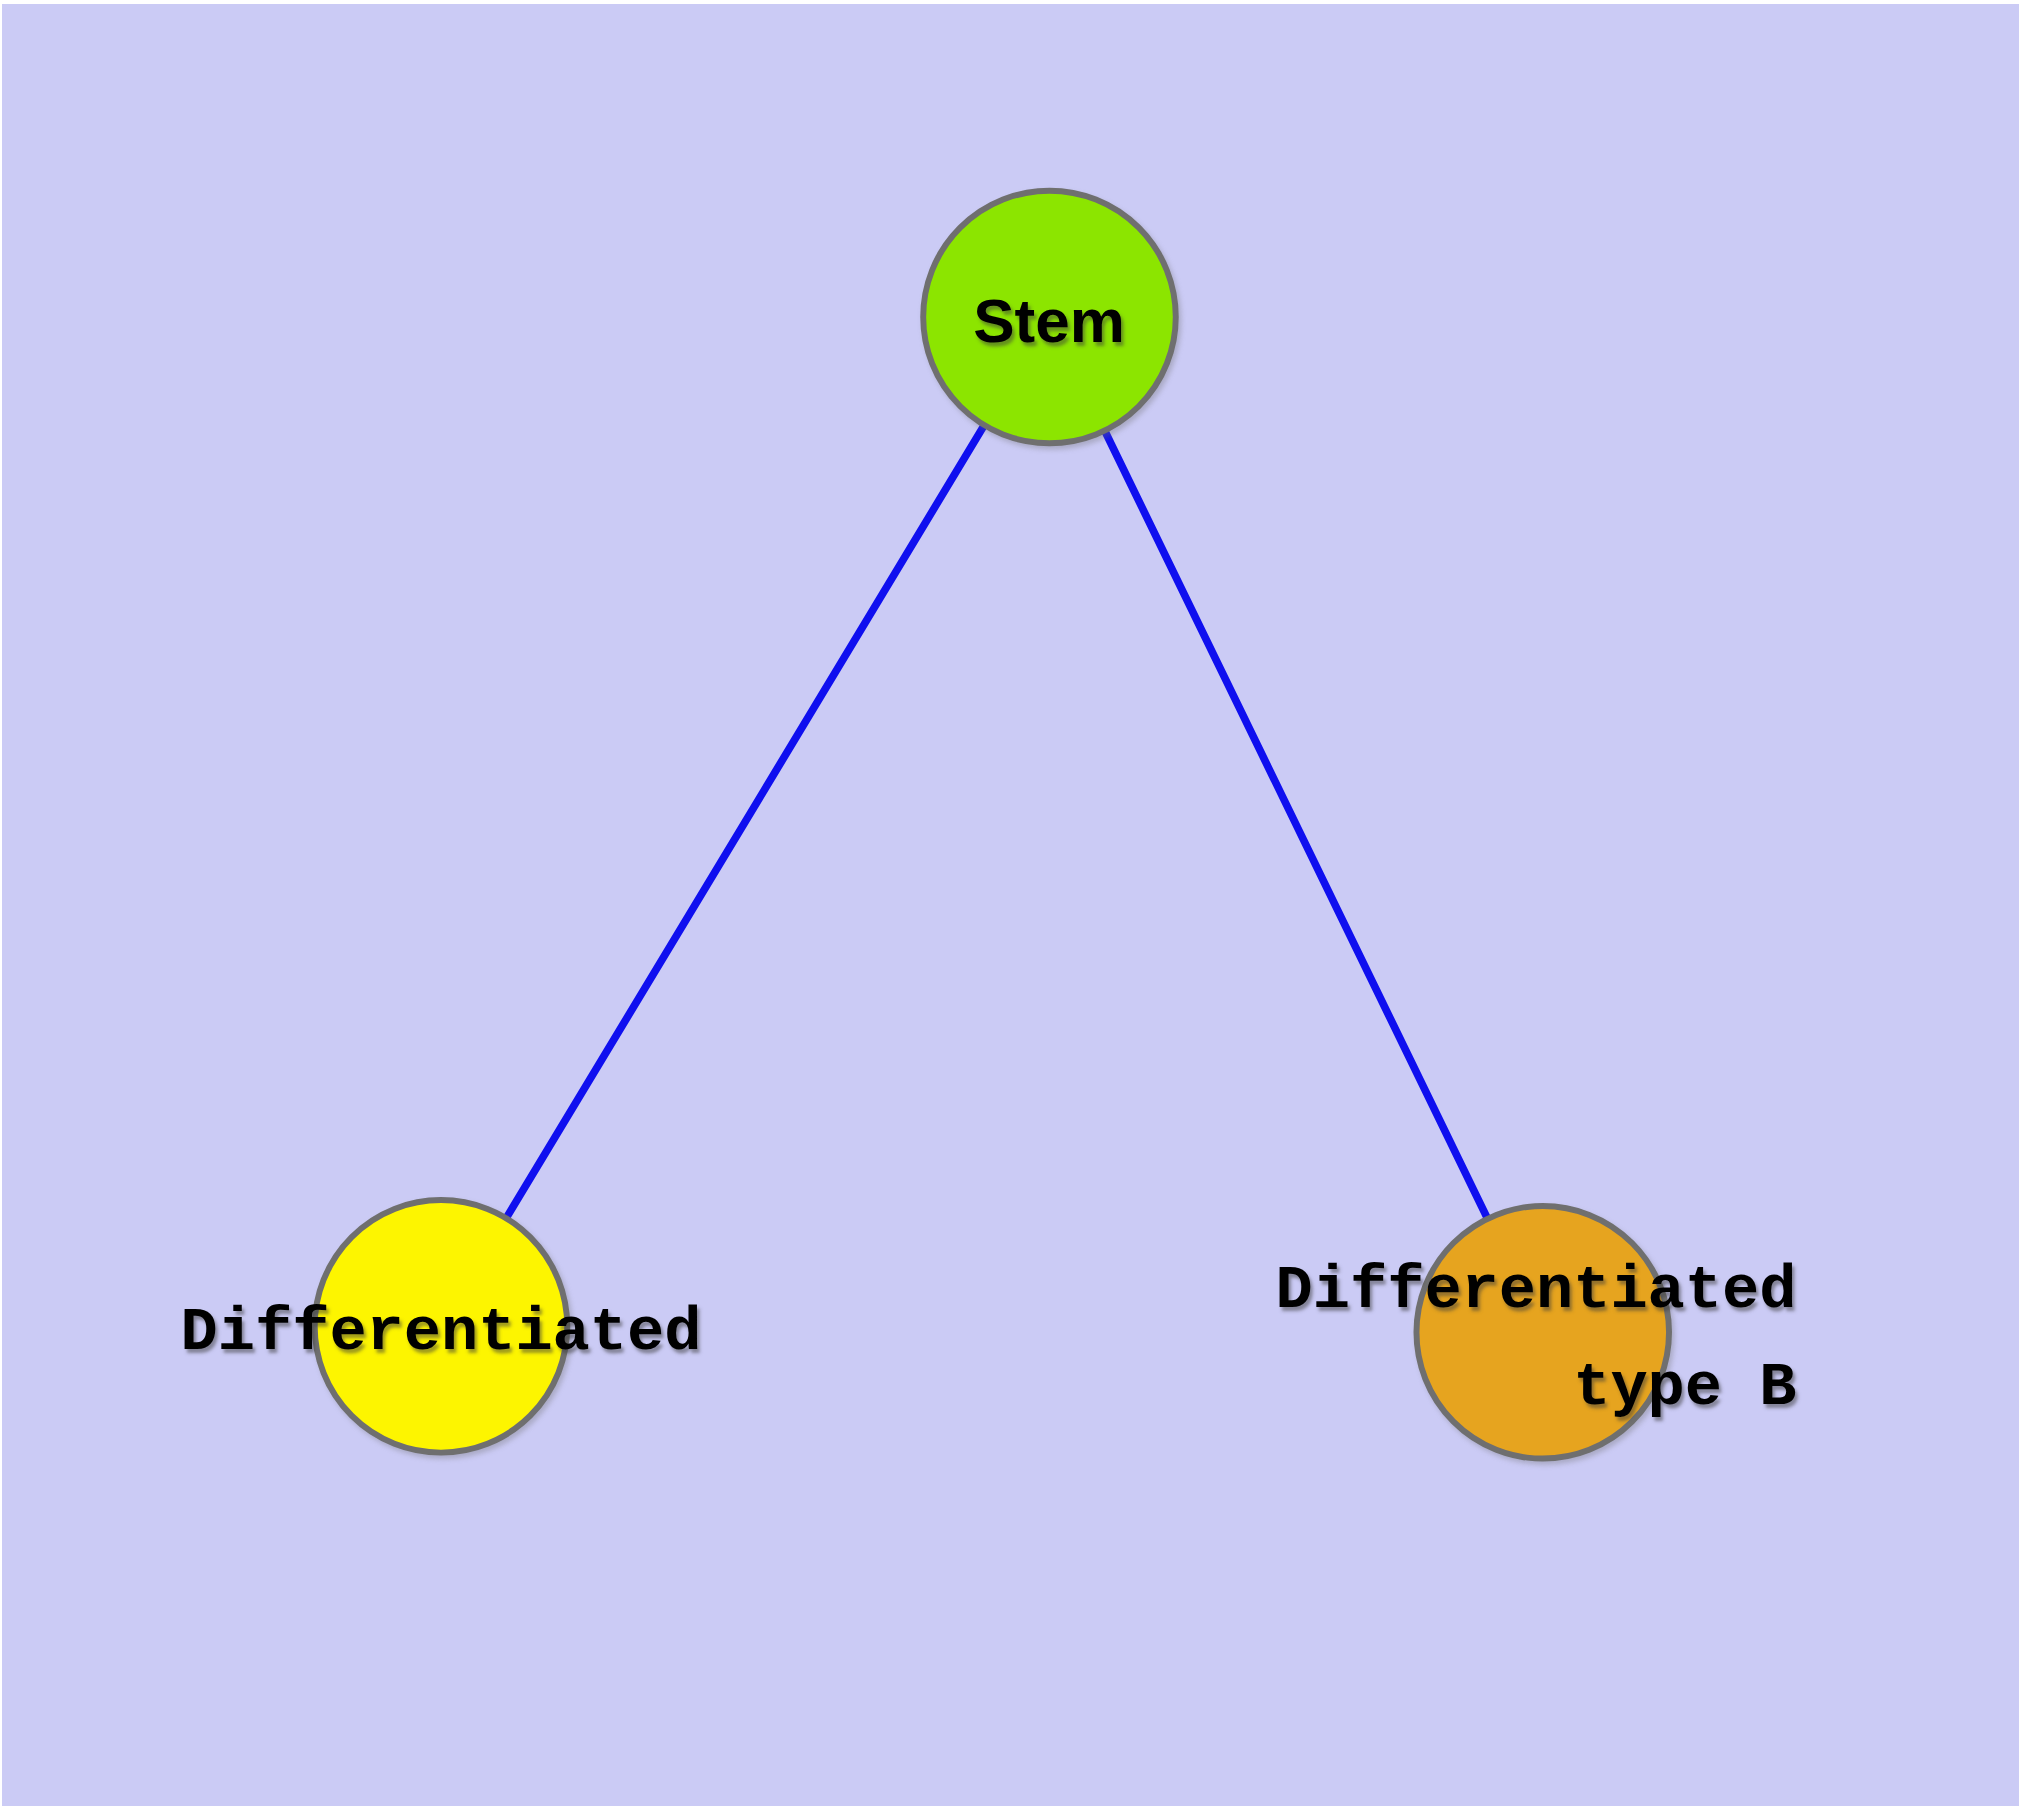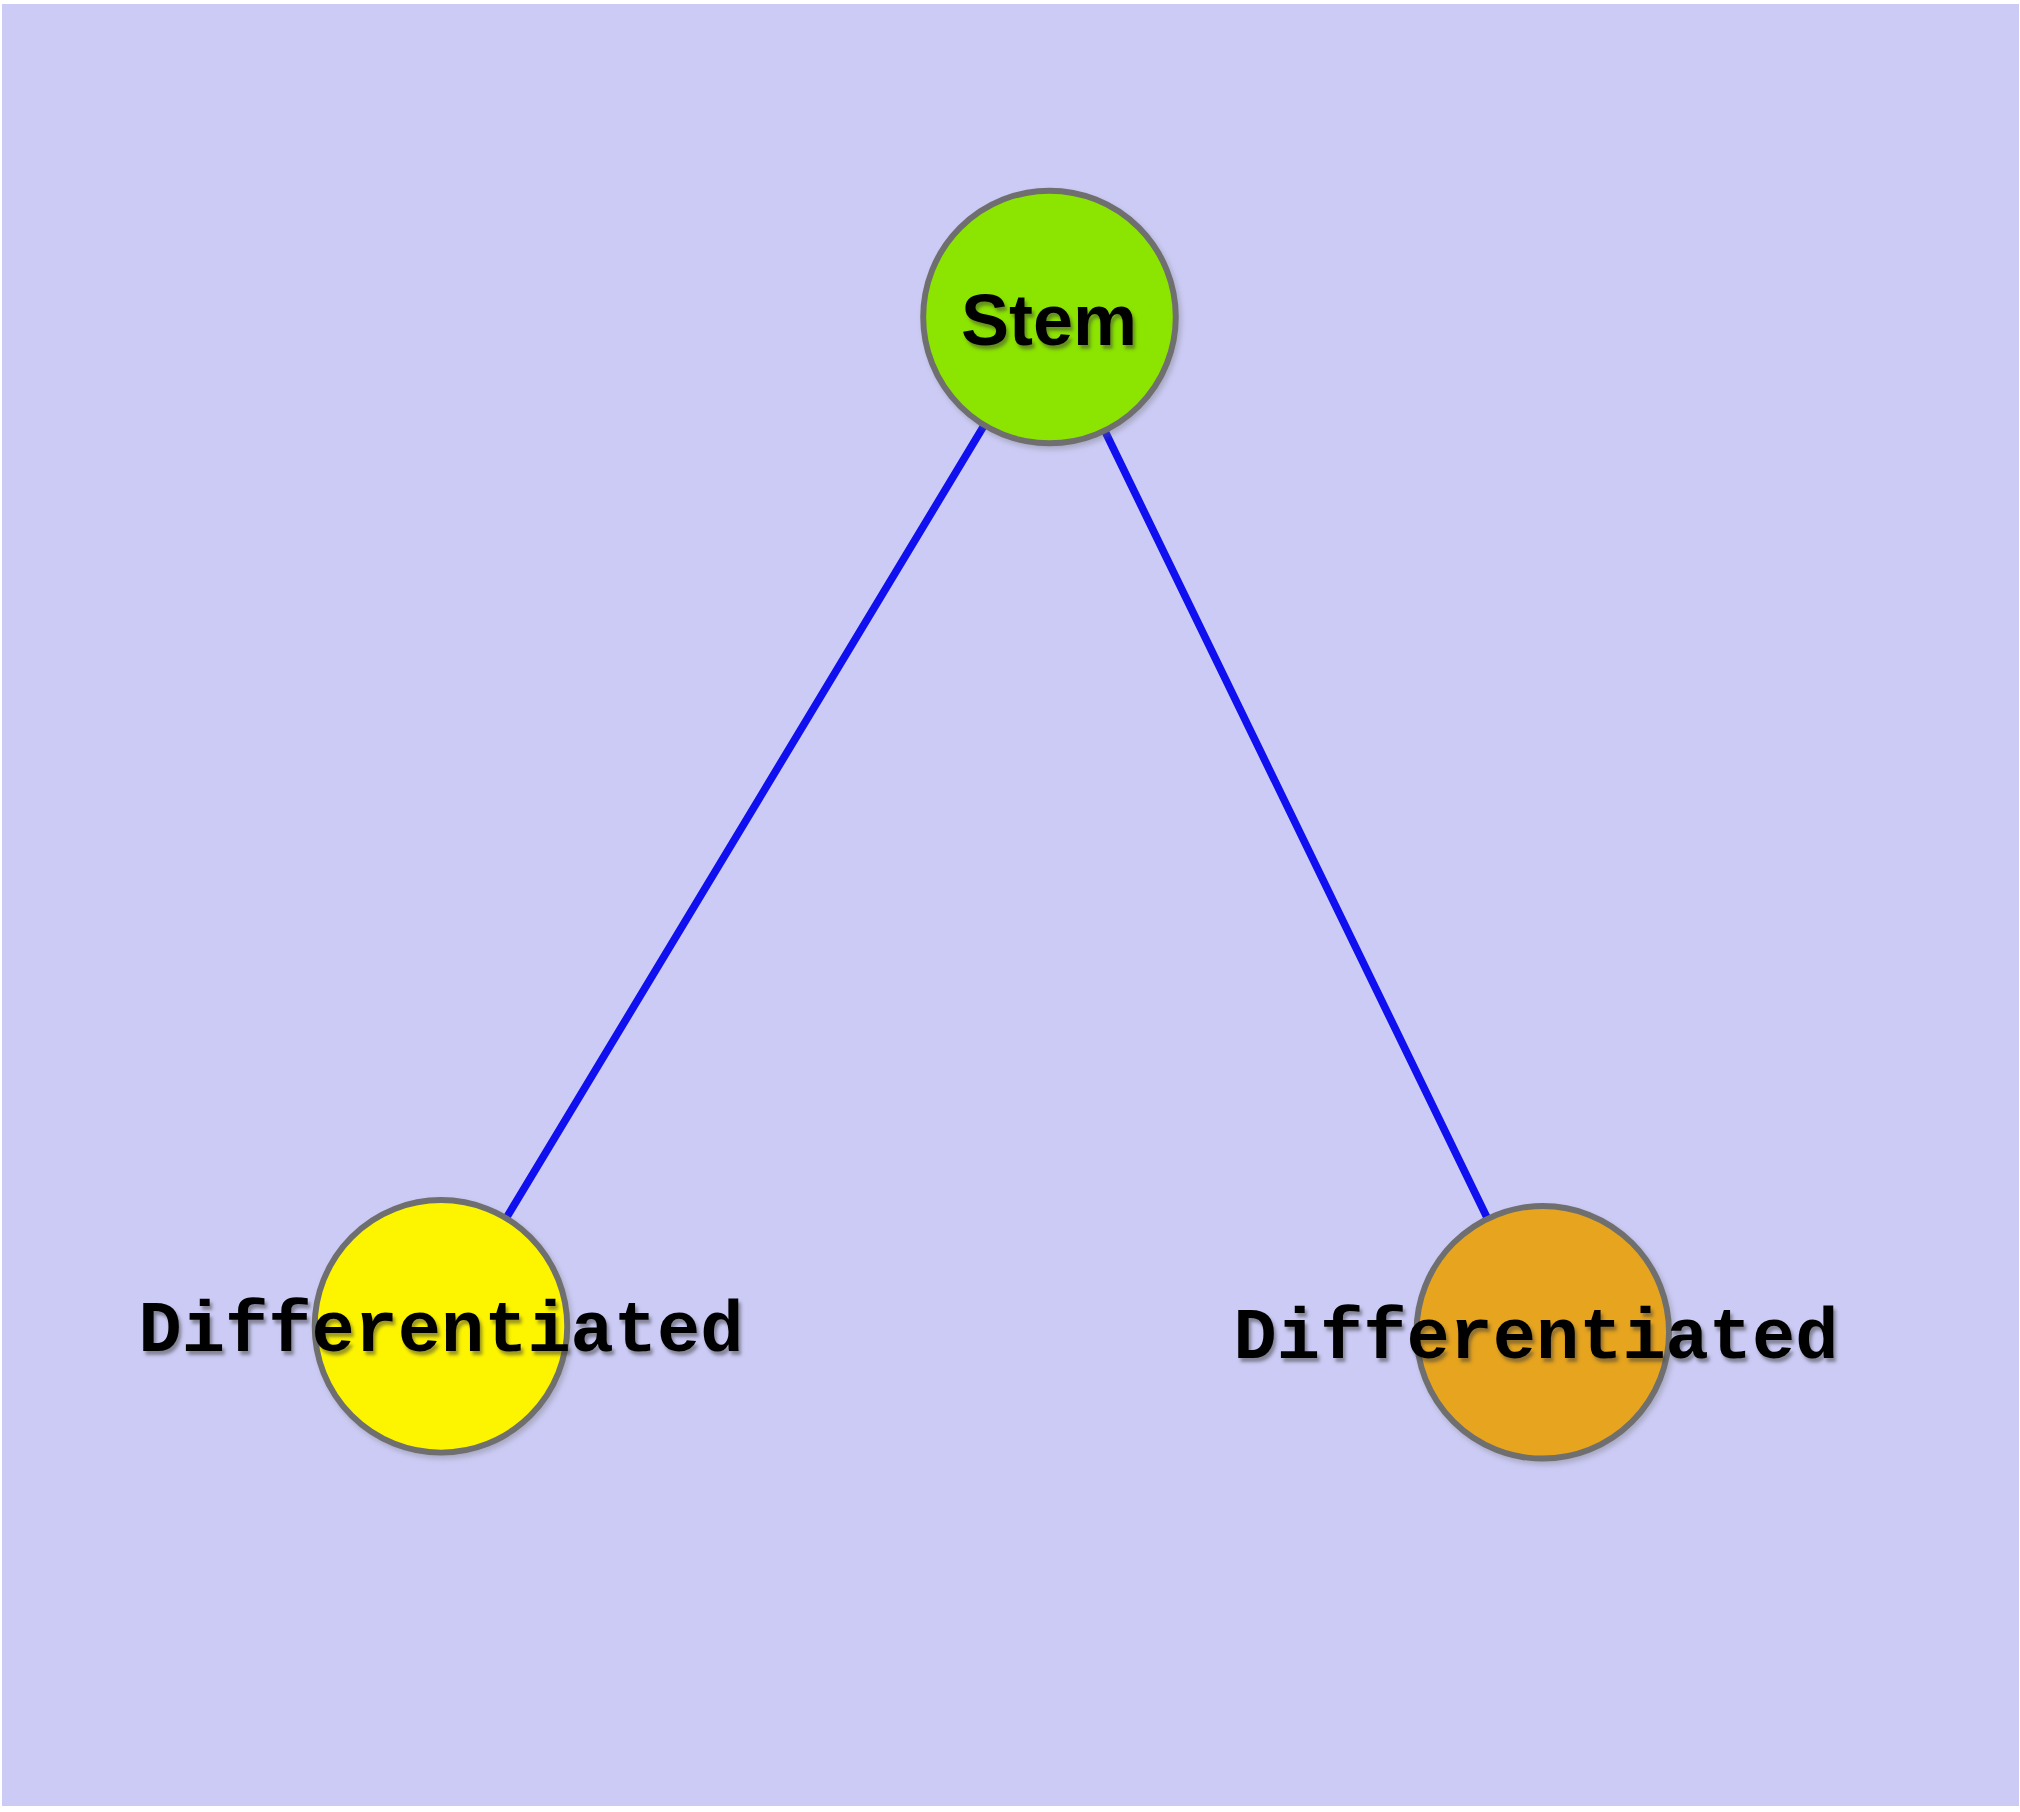--- a/index.html
+++ b/index.html
@@ -38,21 +38,21 @@
   .node-circle {
     stroke: #6F6F6F;
     stroke-width: 7;
     filter: drop-shadow(3px 4px 3px rgba(110,110,110,0.35));
   }
   .label {
     position: absolute;
     transform: translate(-50%, -50%);
     color: #000000;
     font-weight: 700;
-    font-size: 72px;
+    font-size: 62px;
     line-height: 97px;
     text-align: right;
     white-space: nowrap;
     text-shadow: 2.5px 4.2px 3.4px rgba(60,60,60,0.5);
   }
   .label span { display: block; font-family: Liberation Mono, monospace; }
   .stem-label   { left: 1049px; top: 320px;  }
   .type-a-label { left: 441px;  top: 1332px; }
   .type-b-label { left: 1536px; top: 1339px; }
 </style>
@@ -73,16 +73,17 @@
   </svg>
 
   <div class="label stem-label">Stem</div>
 
   <div class="label type-a-label">
     <span>Differentiated</span>
   </div>
 
   <div class="label type-b-label">
     <span>Differentiated</span>
+    <span>type B</span>
   </div>
 
 </div>
 
 
 </body></html>

